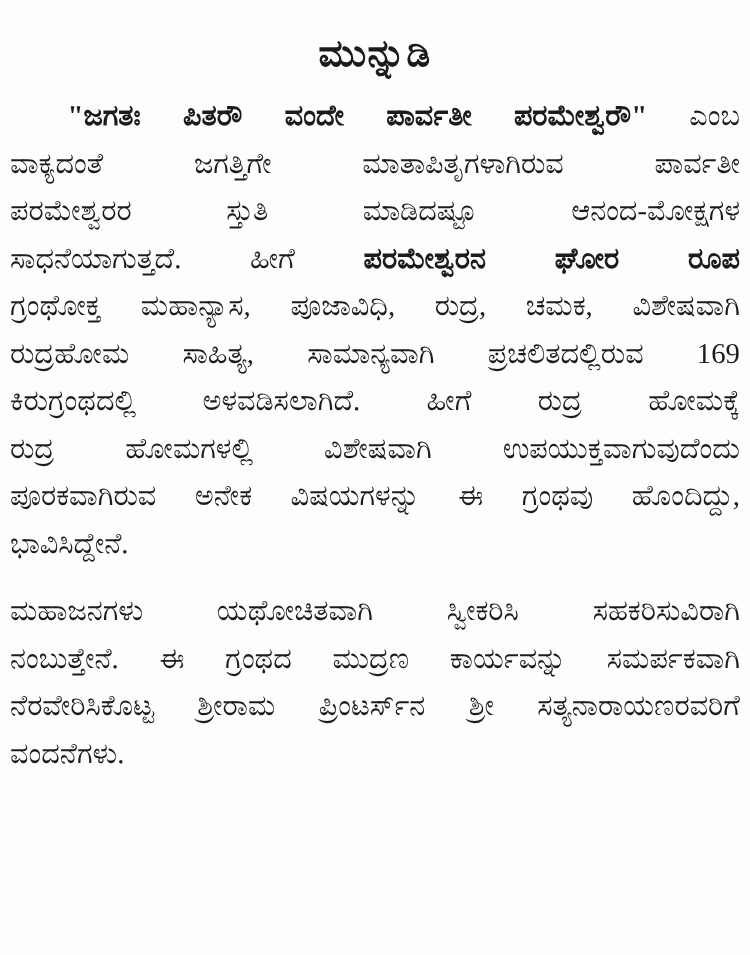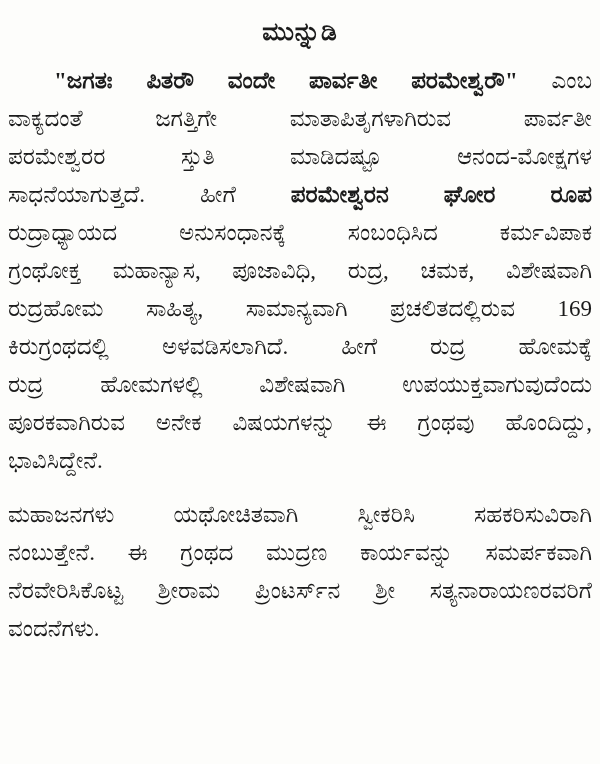--- a/index.html
+++ b/index.html
@@ -12,23 +12,23 @@
     width: 600px;
     height: 764px;
     background: #fdfdfb;
     color: #1b1b1b;
     font-family: "Liberation Serif", "DejaVu Serif", serif;
     box-sizing: border-box;
     padding: 4px 8px 0 8px;
     overflow: hidden;
   }
   .title {
-    margin: 6px 0 8px 0;
+    margin: 18px 0 8px 0;
     text-align: center;
-    font-size: 25px;
+    font-size: 30px;
     line-height: 44px;
     font-weight: 700;
     letter-spacing: 1px;
   }
   .para {
     margin: 0;
   }
   .para2 {
     margin-top: 16px;
   }
@@ -57,21 +57,20 @@
 
 <div class="page">
 
   <h1 class="title">ಮುನ್ನುಡಿ</h1>
 
   <div class="para">
     <div class="line indent"><span class="b">"ಜಗತಃ ಪಿತರೌ ವಂದೇ ಪಾರ್ವತೀ ಪರಮೇಶ್ವರೌ"</span> <span>ಎಂಬ</span></div>
     <div class="line">ವಾಕ್ಯದಂತೆ ಜಗತ್ತಿಗೇ ಮಾತಾಪಿತೃಗಳಾಗಿರುವ ಪಾರ್ವತೀ</div>
     <div class="line">ಪರಮೇಶ್ವರರ ಸ್ತುತಿ ಮಾಡಿದಷ್ಟೂ ಆನಂದ-ಮೋಕ್ಷಗಳ</div>
     <div class="line"><span>ಸಾಧನೆಯಾಗುತ್ತದೆ. ಹೀಗೆ</span> <span class="b">ಪರಮೇಶ್ವರನ ಘೋರ ರೂಪ</span></div>
-    <div class="line">ರುದ್ರಾಧ್ಯಾಯದ ಅನುಸಂಧಾನಕ್ಕೆ ಸಂಬಂಧಿಸಿದ ಕರ್ಮವಿಪಾಕ</div>
     <div class="line">ಗ್ರಂಥೋಕ್ತ ಮಹಾನ್ಯಾಸ, ಪೂಜಾವಿಧಿ, ರುದ್ರ, ಚಮಕ, ವಿಶೇಷವಾಗಿ</div>
     <div class="line">ರುದ್ರಹೋಮ ಸಾಹಿತ್ಯ, ಸಾಮಾನ್ಯವಾಗಿ ಪ್ರಚಲಿತದಲ್ಲಿರುವ 169</div>
     <div class="line">ಕಿರುಗ್ರಂಥದಲ್ಲಿ ಅಳವಡಿಸಲಾಗಿದೆ. ಹೀಗೆ ರುದ್ರ ಹೋಮಕ್ಕೆ</div>
     <div class="line">ರುದ್ರ ಹೋಮಗಳಲ್ಲಿ ವಿಶೇಷವಾಗಿ ಉಪಯುಕ್ತವಾಗುವುದೆಂದು</div>
     <div class="line">ಪೂರಕವಾಗಿರುವ ಅನೇಕ ವಿಷಯಗಳನ್ನು ಈ ಗ್ರಂಥವು ಹೊಂದಿದ್ದು,</div>
     <div class="line last">ಭಾವಿಸಿದ್ದೇನೆ.</div>
   </div>
 
   <div class="para para2">
     <div class="line">ಮಹಾಜನಗಳು ಯಥೋಚಿತವಾಗಿ ಸ್ವೀಕರಿಸಿ ಸಹಕರಿಸುವಿರಾಗಿ</div>

